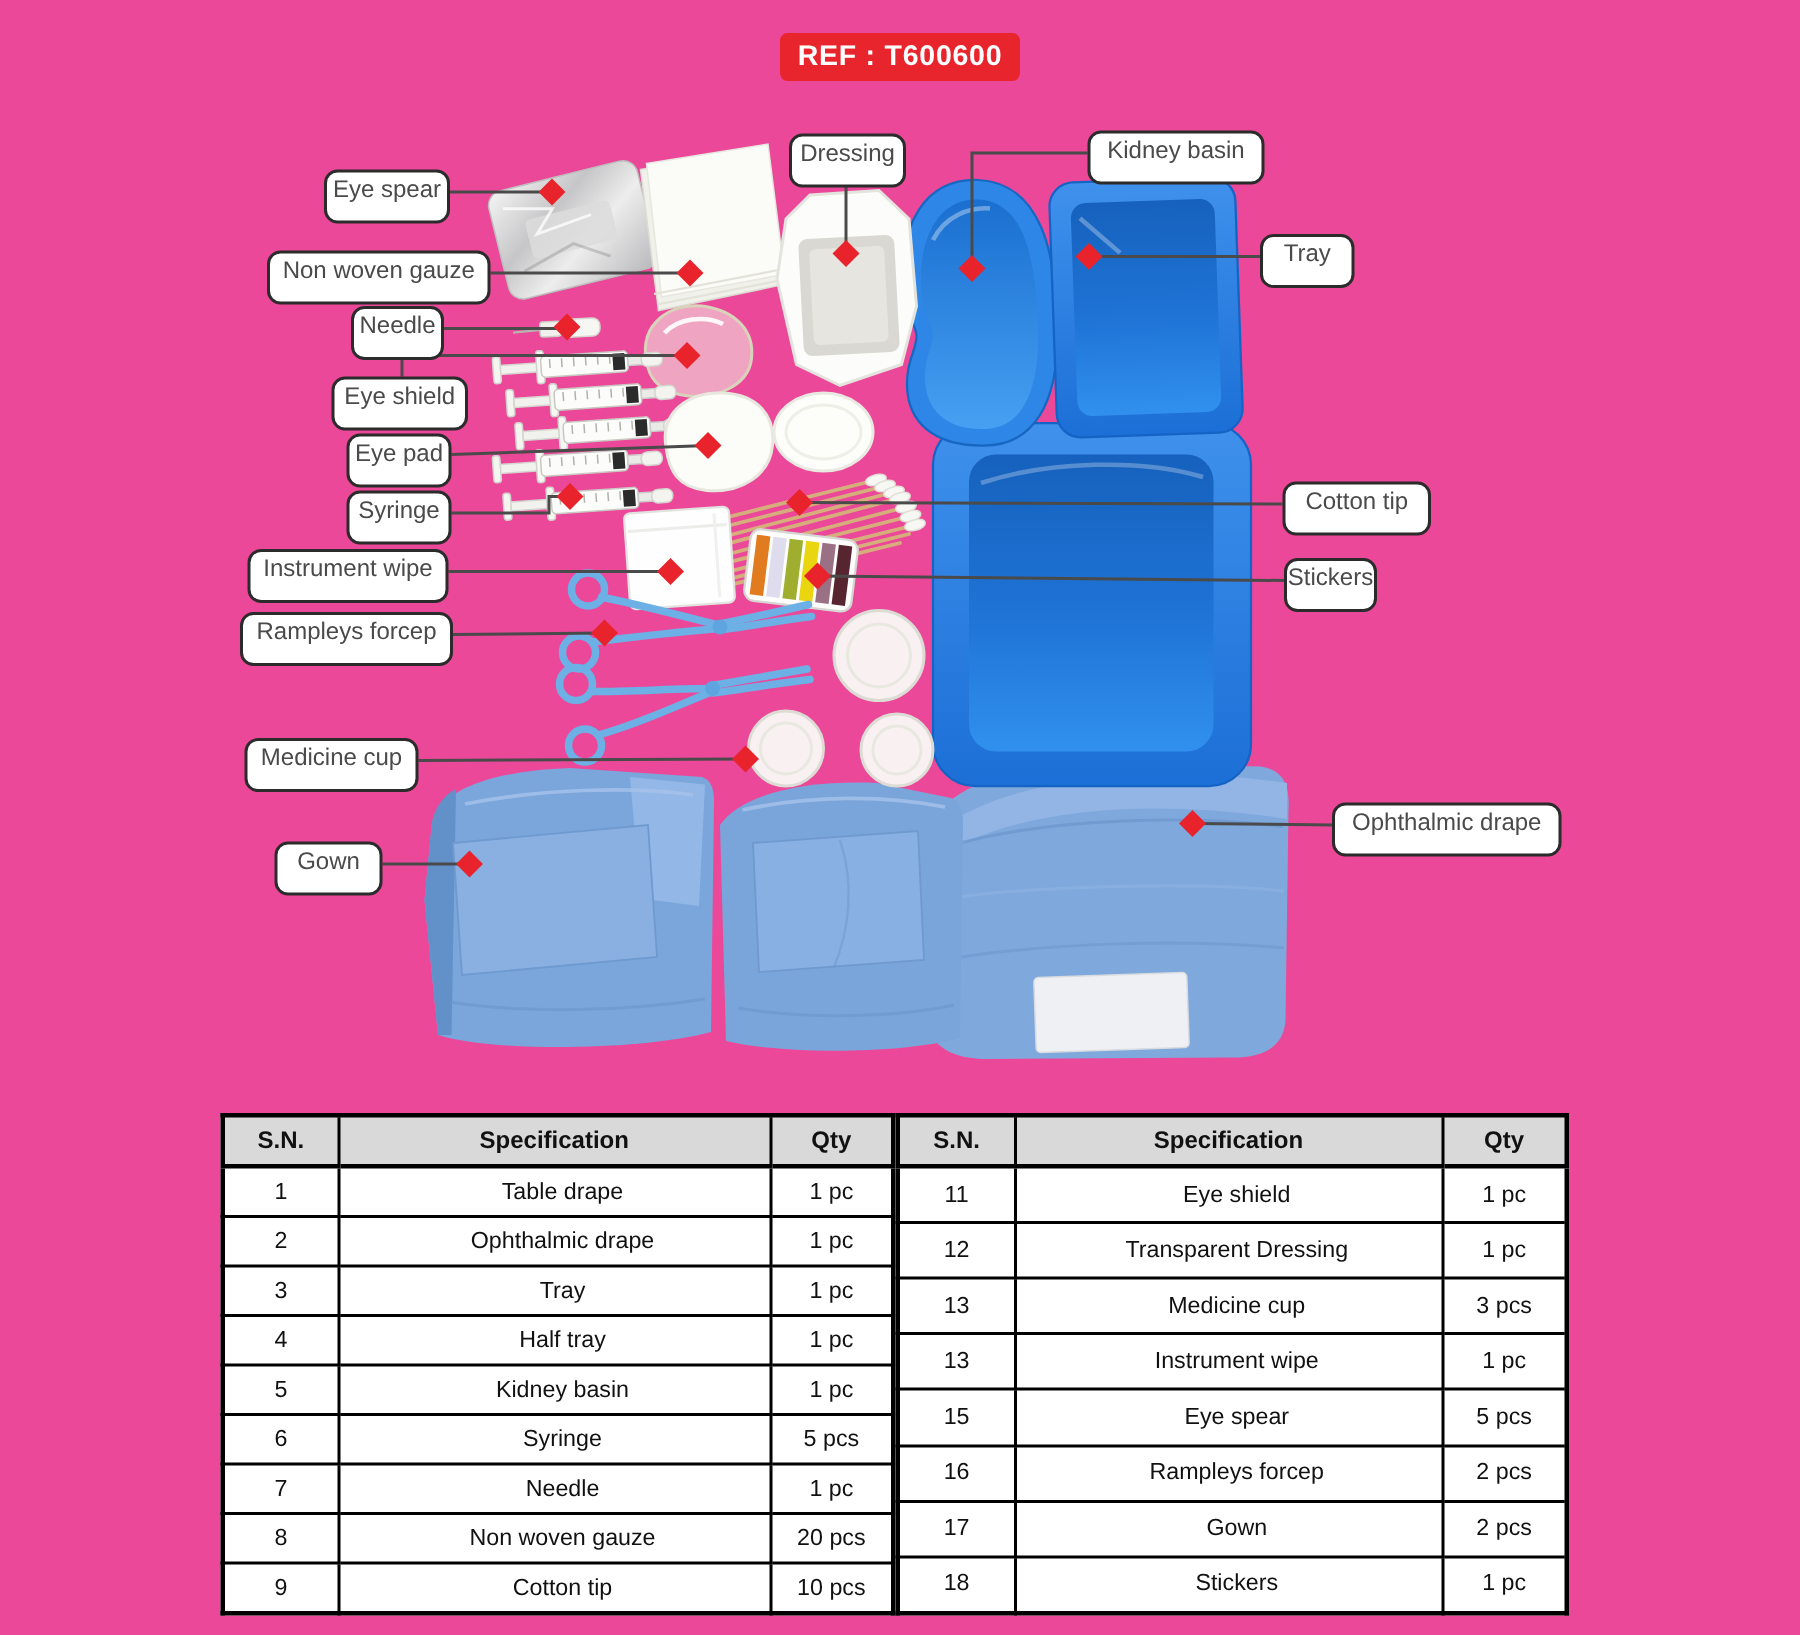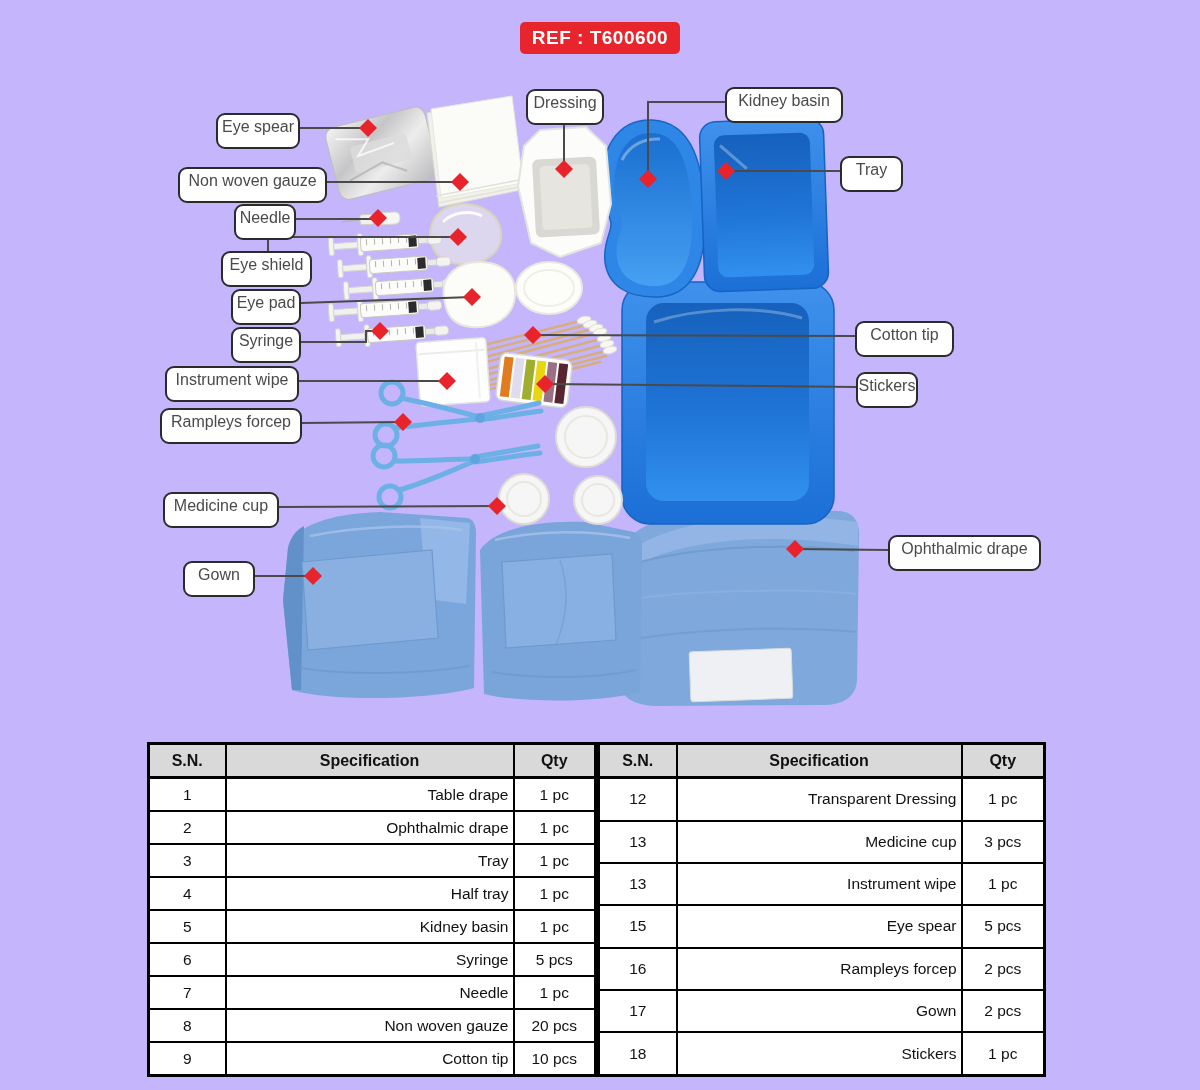--- a/index.html
+++ b/index.html
@@ -1,37 +1,37 @@
 <!DOCTYPE html>
 <html><head>
 <meta charset="utf-8">
 <style>
   html,body{margin:0;padding:0;background:#ffffff;}
   body{width:1200px;height:1090px;position:relative;font-family:"Liberation Sans",sans-serif;}
-  .canvas{position:absolute;left:0;top:0;width:1200px;height:1090px;background:#c4b5fd;overflow:hidden;}
+  .canvas{position:absolute;left:0;top:0;width:1200px;height:1090px;background:#ec4899;overflow:hidden;}
   .ref-badge{
     position:absolute;left:520px;top:22px;width:160px;height:32px;
     background:#e8242c;border-radius:5px;color:#fff;font-weight:bold;
     font-size:19px;display:flex;align-items:center;justify-content:center;letter-spacing:.5px;
   }
   .photo{position:absolute;left:0;top:0;width:1200px;height:742px;}
   .photo svg{position:absolute;left:0;top:0;}
   .callout{
     position:absolute;height:36px;box-sizing:border-box;background:#fff;
     border:2.5px solid #2b2b2b;border-radius:9px;color:#4a4a4a;
     font-size:16px;line-height:24px;text-align:center;white-space:nowrap;z-index:5;
   }
   .spec-wrap{position:absolute;left:147px;top:742px;width:825px;display:flex;}
   table.spec{border-collapse:collapse;table-layout:fixed;background:#fff;
     border:3px solid #000;font-size:15.5px;color:#111;}
   table.spec th{background:#d9d9d9;font-weight:bold;font-size:16px;
     border:2px solid #000;border-bottom:3px solid #000;height:31px;padding:0;}
   table.spec td{border:2px solid #000;height:31px;padding:0 4px;}
   table.spec td.sn, table.spec td.qty{text-align:center;}
-  table.spec td.spec{text-align:right;padding-left:15px;}
+  table.spec td.spec{text-align:center;padding-left:15px;}
   #tableL{border-right:3px solid #000;}
   #tableR{border-left:3px solid #000;}
 </style>
 </head>
 <body>
 
 <div class="canvas">
 
   <div class="ref-badge">REF : T600600</div>
 
@@ -391,20 +391,25 @@
         </colgroup>
       <thead>
         <tr>
           <th>S.N.</th>
           <th>Specification</th>
           <th>Qty</th>
         </tr>
       </thead>
       <tbody id="tbodyR">
           <tr>
+            <td class="sn">11</td>
+            <td class="spec">Eye shield</td>
+            <td class="qty">1 pc</td>
+          </tr>
+          <tr>
             <td class="sn">12</td>
             <td class="spec">Transparent Dressing</td>
             <td class="qty">1 pc</td>
           </tr>
           <tr>
             <td class="sn">13</td>
             <td class="spec">Medicine cup</td>
             <td class="qty">3 pcs</td>
           </tr>
           <tr>

